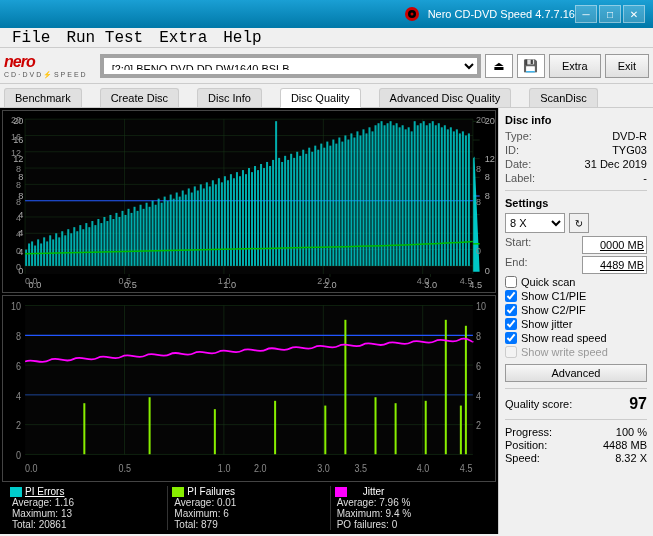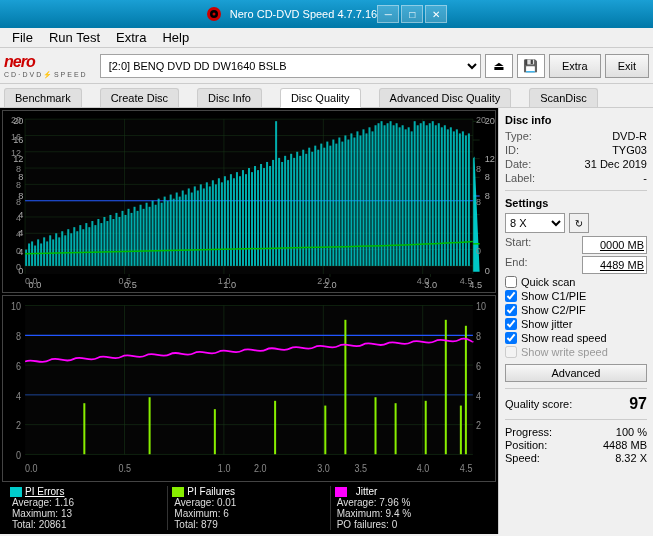--- a/index.html
+++ b/index.html
@@ -1,33 +1,33 @@
 <!DOCTYPE html>
 <html><head>
   <meta charset="utf-8">
   <style>
     * { margin: 0; padding: 0; box-sizing: border-box; }
     body { width: 653px; height: 536px; overflow: hidden; font-family: 'Segoe UI', Tahoma, sans-serif; font-size: 11px; background: #f0f0f0; }
     
     
-    .titlebar { background: linear-gradient(to bottom, #1a9fd4, #0078a8); height: 28px; display: flex; align-items: center; justify-content: center; padding: 0 8px; color: white; }
+    .titlebar { background: linear-gradient(to bottom, #1a9fd4, #0078a8); height: 28px; display: flex; align-items: center; justify-content: flex-end; padding: 0 8px; color: white; }
     .titlebar-controls { display: flex; gap: 2px; }
     .titlebar-btn { width: 22px; height: 18px; background: rgba(255,255,255,0.2); border: 1px solid rgba(255,255,255,0.4); color: white; cursor: pointer; display: flex; align-items: center; justify-content: center; font-size: 10px; }
     
     
     .menubar { background: #f0f0f0; height: 20px; display: flex; align-items: center; padding: 0 4px; border-bottom: 1px solid #ccc; }
-    .menu-item { padding: 2px 8px; cursor: pointer; font-size: 13px; color: #000; }
+    .menu-item { padding: 2px 8px; cursor: pointer; font-size: 16px; color: #000; font-family: Liberation Mono, monospace; }
     
     
     .toolbar { background: #f0f0f0; height: 36px; display: flex; align-items: center; padding: 2px 4px; border-bottom: 1px solid #ccc; gap: 4px; }
     .toolbar-logo { margin-right: 8px; }
     .nero-logo { display: flex; flex-direction: column; align-items: flex-start; }
     .nero-text { font-size: 16px; font-weight: bold; color: #cc0000; font-style: italic; letter-spacing: -1px; }
     .nero-sub { font-size: 7px; color: #555; letter-spacing: 2px; }
-    .drive-select { flex: 1; height: 24px; border: 1px solid #a3a3a3; background: white; font-size: 11px; padding: 4px 4px; }
+    .drive-select { flex: 1; height: 24px; border: 4px solid #a3a3a3; background: white; font-size: 11px; padding: 4px 4px; }
     .toolbar-icon-btn { width: 28px; height: 24px; border: 1px solid #999; background: white; cursor: pointer; display: flex; align-items: center; justify-content: center; font-size: 12px; }
     .start-btn { padding: 2px 12px; height: 24px; background: linear-gradient(to bottom, #f8f8f8, #e0e0e0); border: 1px solid #999; cursor: pointer; font-size: 11px; }
     .exit-btn { padding: 2px 12px; height: 24px; background: linear-gradient(to bottom, #f8f8f8, #e0e0e0); border: 1px solid #999; cursor: pointer; font-size: 11px; }
     
     
     .tabs { background: #f0f0f0; display: flex; padding: 4px 4px 0; border-bottom: 1px solid #ccc; gap: 18px; }
     .tab { padding: 3px 10px; border: 1px solid #ccc; background: #e0e0e0; cursor: pointer; font-size: 11px; border-bottom: none; border-radius: 3px 3px 0 0; }
     .tab.active { background: white; border-bottom: 1px solid white; margin-bottom: -1px; z-index: 1; }
     
     
@@ -468,21 +468,21 @@
           <span style="font-size:10px;">PI Failures</span>
         </div>
         <div style="font-size:10px; padding-left:2px; color:#ddd;">
           <div><span>Average:</span> <span>0.01</span></div>
           <div><span>Maximum:</span> <span>6</span></div>
           <div><span>Total:</span> <span>879</span></div>
         </div>
       </div>
 
       <div style="flex:1; padding:0 4px; border-left:1px solid #333;">
-        <div style="display:flex; align-items:center; gap:9px;">
+        <div style="display:flex; align-items:center; gap:16px;">
           <span style="display:inline-block; width:12px; height:10px; background:#ff00ff;"></span>
           <span style="font-size:10px;">Jitter</span>
         </div>
         <div style="font-size:10px; padding-left:2px; color:#ddd;">
           <div><span>Average:</span> <span>7.96 %</span></div>
           <div><span>Maximum:</span> <span>9.4 %</span></div>
           <div><span>PO failures:</span> <span>0</span></div>
         </div>
       </div>
     </div>

